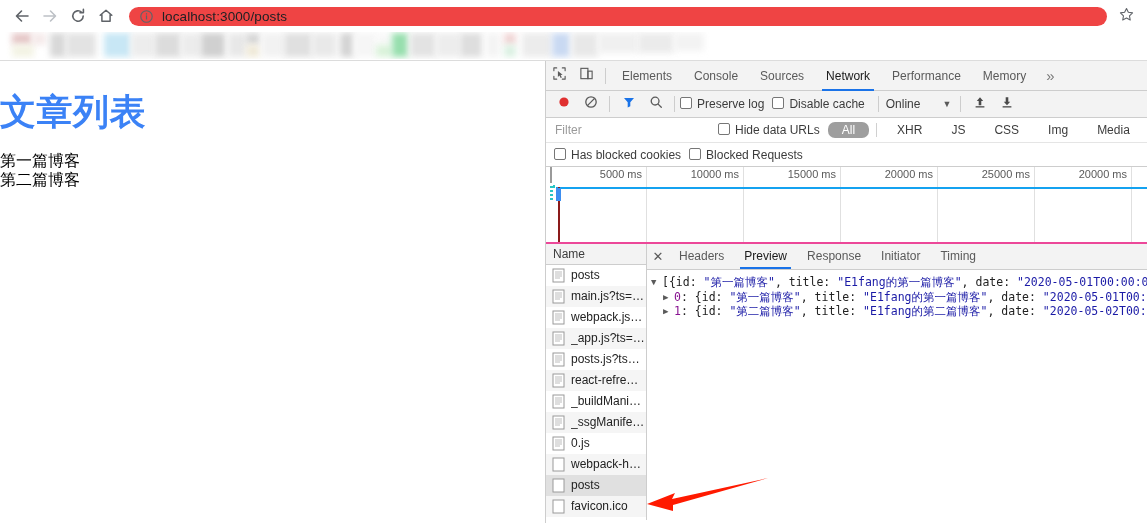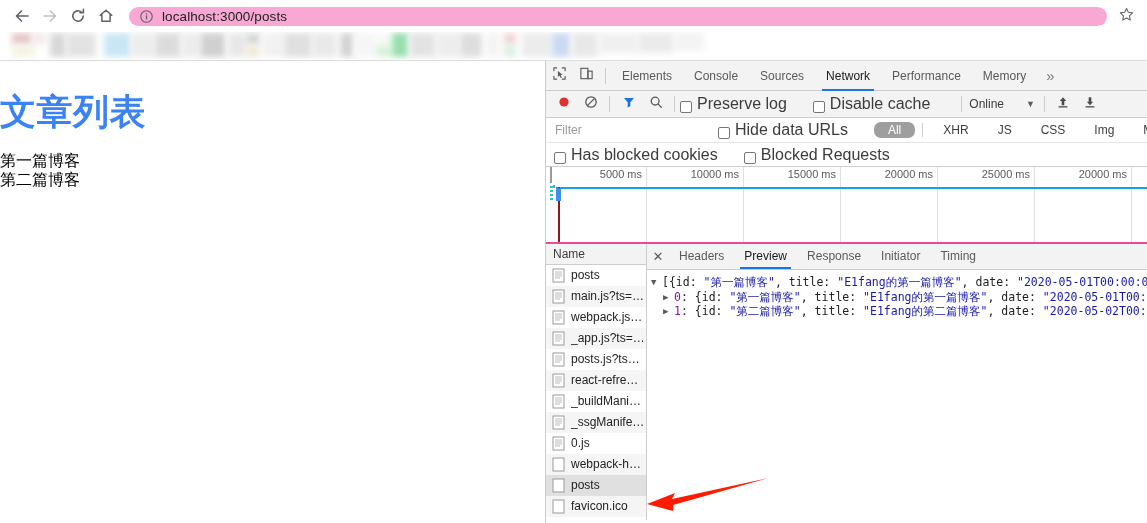--- a/index.html
+++ b/index.html
@@ -28,21 +28,21 @@
     display: flex; align-items: center; justify-content: center;
     border-radius: 50%;
     flex: none;
     cursor: default;
   }
   .nav-btn svg { display: block; }
   #omnibox {
     flex: 1 1 auto;
     height: 19px;
     margin-left: 9px; margin-right: 6px;
-    background: #f9a8d4;
+    background: #ef4444;
     border-radius: 12px;
     display: flex; align-items: center;
     padding: 0 10px;
   }
   #omnibox-info { flex: none; display: flex; align-items: center; margin-right: 8px; }
   #omnibox-url {
     font-size: 13.5px;
     color: #202124;
     letter-spacing: 0.1px;
     white-space: nowrap;
@@ -140,23 +140,23 @@
   
   #dt-controls {
     position: relative;
     height: 27px; width: 100%;
     background: #f3f3f3;
     border-bottom: 1px solid #cdcdcd;
     display: flex; align-items: center;
     padding-left: 4px;
   }
   .ctl-checkbox-wrap {
-    display: flex; align-items: flex-end;
-    margin-right: 26px;
-    font-size: 16px; color: #3c3c3c;
+    display: flex; align-items: flex-start;
+    margin-right: 8px;
+    font-size: 12px; color: #3c3c3c;
     white-space: nowrap;
   }
   .cbox {
     width: 12px; height: 12px;
     border: 1px solid #767676;
     background: #fff;
     border-radius: 2px;
     margin-right: 5px;
     flex: none;
   }

